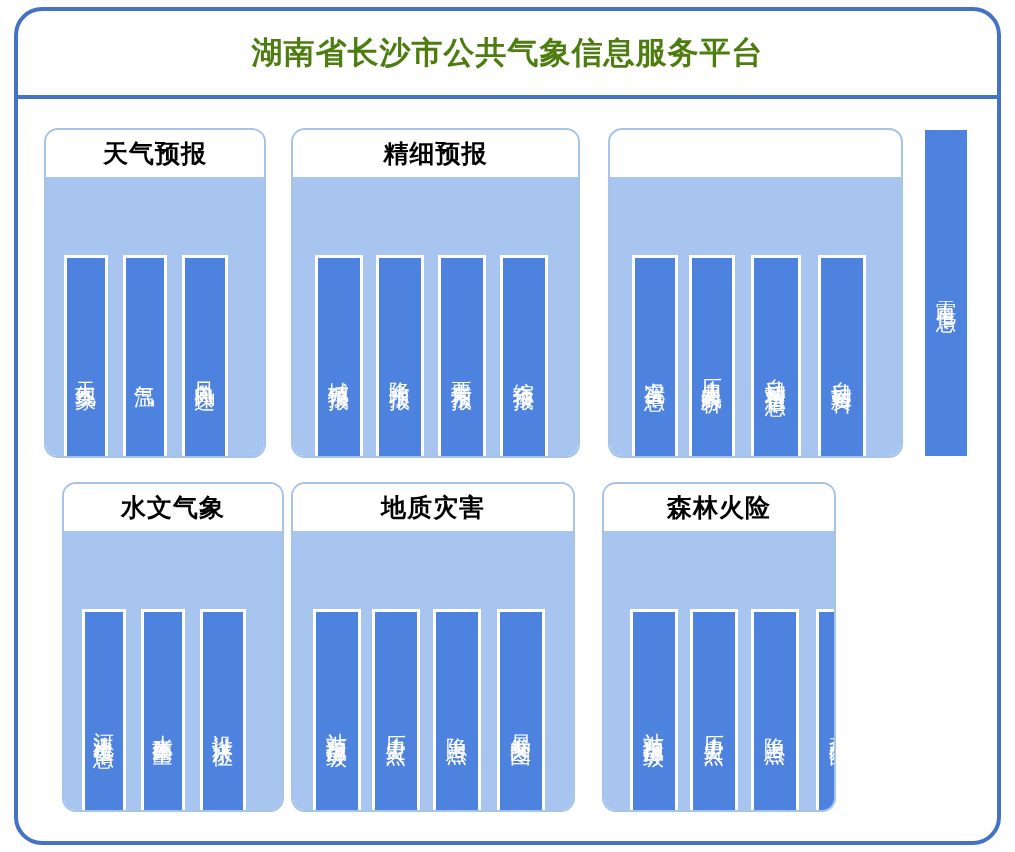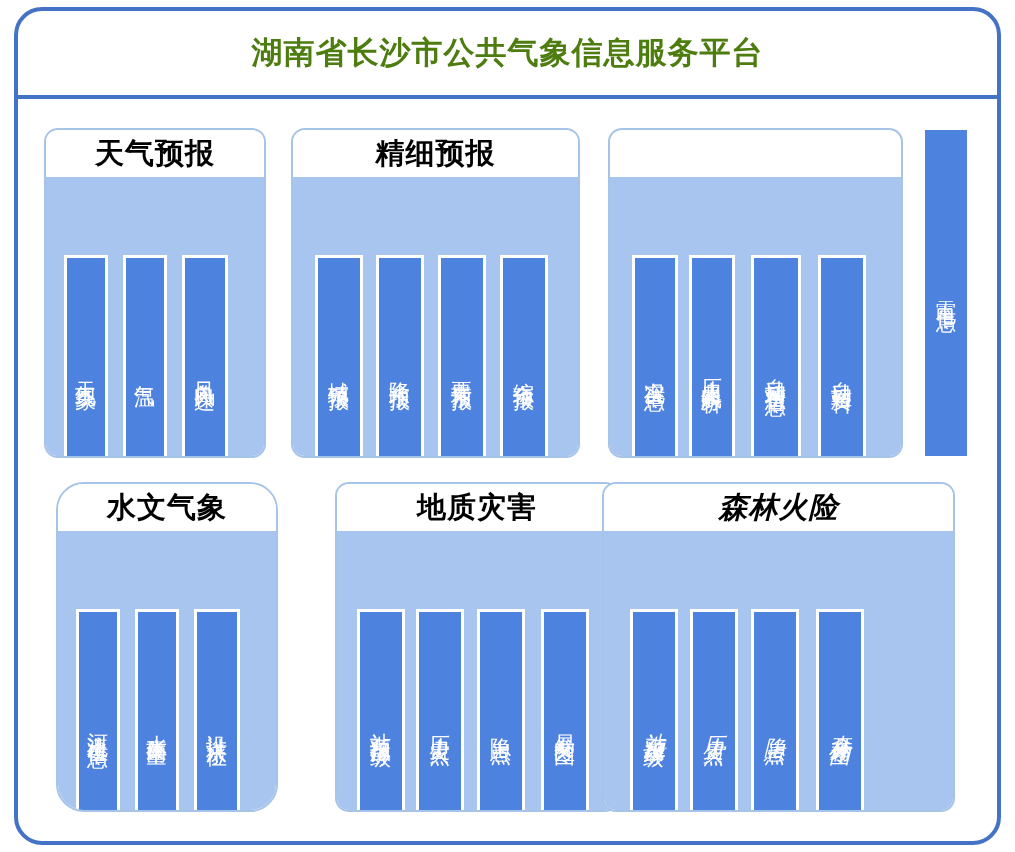--- a/index.html
+++ b/index.html
@@ -42,21 +42,21 @@
     border-radius:14px;
     background:#ffffff;
     overflow:hidden;
   }
   .panel-header{
     position:absolute;left:0;top:0;right:0;height:47px;
     background:#ffffff;
     display:flex;align-items:center;justify-content:center;
   }
   .panel-header-text{
-    font-size:29px;
+    font-size:25px;
     font-weight:700;
     color:#000000;
     letter-spacing:1px;
     white-space:nowrap;
   }
   .panel-body{
     position:absolute;left:0;right:0;top:47px;bottom:0;
     background:#A8C5EF;
     display:flex;
     align-items:flex-start;
@@ -154,58 +154,58 @@
       <div class="bar" style="left:208px;top:78px;width:48px;height:232px;">
         <span class="bar-text">自动站资料</span>
       </div>
     </div>
   </div>
 
   <div class="solo-bar">
     <span class="bar-text">雷电信息</span>
   </div>
 
-  <div class="panel" style="left:56px;top:482px;width:222px;height:330px;border-radius:28px;">
+  <div class="panel" style="left:62px;top:482px;width:222px;height:330px;">
     <div class="panel-header">
       <span class="panel-header-text">水文气象</span>
     </div>
     <div class="panel-body">
       <div class="bar" style="left:18px;top:78px;width:44px;height:232px;">
         <span class="bar-text">河流水位信息</span>
       </div>
       <div class="bar" style="left:77px;top:78px;width:44px;height:232px;">
         <span class="bar-text">水库集雨量</span>
       </div>
       <div class="bar" style="left:136px;top:78px;width:46px;height:232px;">
         <span class="bar-text">设计洪水位</span>
       </div>
     </div>
   </div>
 
-  <div class="panel" style="left:291px;top:482px;width:284px;height:330px;margin-left:44px;">
+  <div class="panel" style="left:291px;top:482px;width:284px;height:330px;">
     <div class="panel-header">
       <span class="panel-header-text">地质灾害</span>
     </div>
     <div class="panel-body">
       <div class="bar" style="left:20px;top:78px;width:48px;height:232px;">
         <span class="bar-text">站点预报等级</span>
       </div>
       <div class="bar" style="left:79px;top:78px;width:48px;height:232px;">
         <span class="bar-text">历史灾点</span>
       </div>
       <div class="bar" style="left:140px;top:78px;width:48px;height:232px;">
         <span class="bar-text">隐患点</span>
       </div>
       <div class="bar" style="left:204px;top:78px;width:48px;height:232px;">
         <span class="bar-text">易发分区图</span>
       </div>
     </div>
   </div>
 
-  <div class="panel" style="left:602px;top:482px;width:353px;height:330px;font-style:italic;">
+  <div class="panel" style="left:602px;top:482px;width:234px;height:330px;">
     <div class="panel-header">
       <span class="panel-header-text">森林火险</span>
     </div>
     <div class="panel-body">
       <div class="bar" style="left:26px;top:78px;width:48px;height:232px;">
         <span class="bar-text">站点预报等级</span>
       </div>
       <div class="bar" style="left:86px;top:78px;width:48px;height:232px;">
         <span class="bar-text">历史灾点</span>
       </div>

